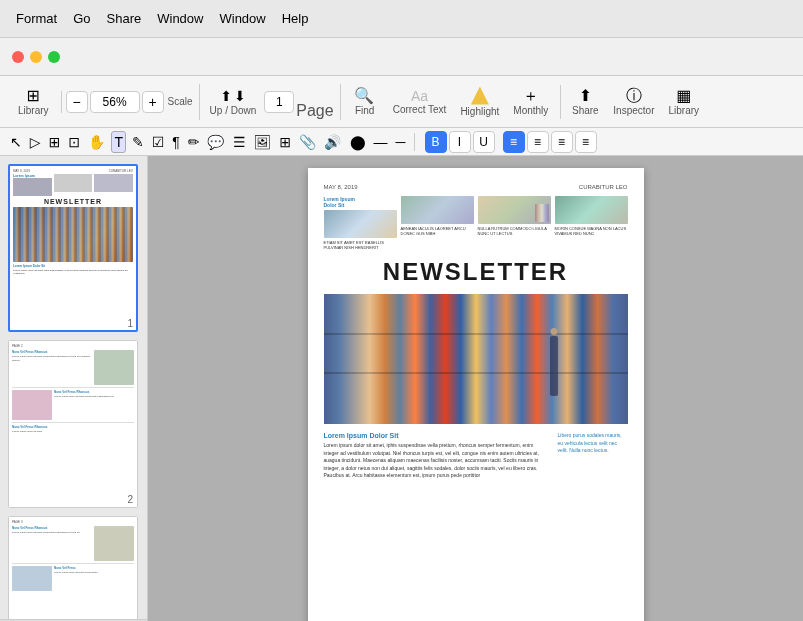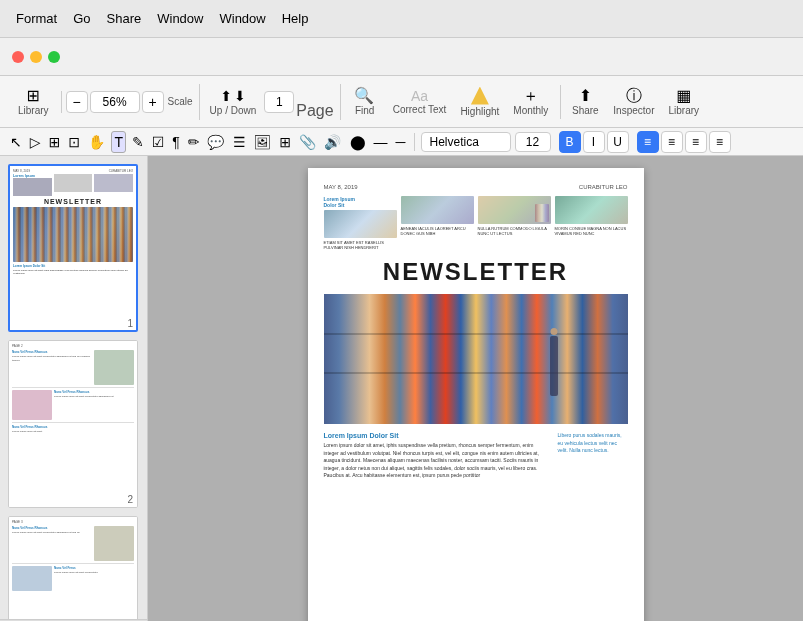--- a/index.html
+++ b/index.html
@@ -187,24 +187,20 @@
   <span style="font-size:14px;cursor:pointer;padding:2px;">💬</span>
   <span style="font-size:14px;cursor:pointer;padding:2px;">☰</span>
   <span style="font-size:14px;cursor:pointer;padding:2px;">🖼</span>
   <span style="font-size:14px;cursor:pointer;padding:2px;">⊞</span>
   <span style="font-size:14px;cursor:pointer;padding:2px;">📎</span>
   <span style="font-size:14px;cursor:pointer;padding:2px;">🔊</span>
   <span style="font-size:14px;cursor:pointer;padding:2px;">⬤</span>
   <span style="font-size:14px;cursor:pointer;padding:2px;">—</span>
   <span style="font-size:14px;cursor:pointer;padding:2px;">─</span>
   <div class="toolbar2-divider"></div>
-  <div class="font-selector">
-    <div class="font-name">Helvetica</div>
-    <div class="font-size">12</div>
-  </div>
   <div style="display:flex;gap:2px;margin-left:4px;">
     <div class="fmt-btn active">B</div>
     <div class="fmt-btn">I</div>
     <div class="fmt-btn">U</div>
   </div>
   <div style="display:flex;gap:2px;margin-left:4px;">
     <div class="align-btn active">≡</div>
     <div class="align-btn">≡</div>
     <div class="align-btn">≡</div>
     <div class="align-btn">≡</div>

